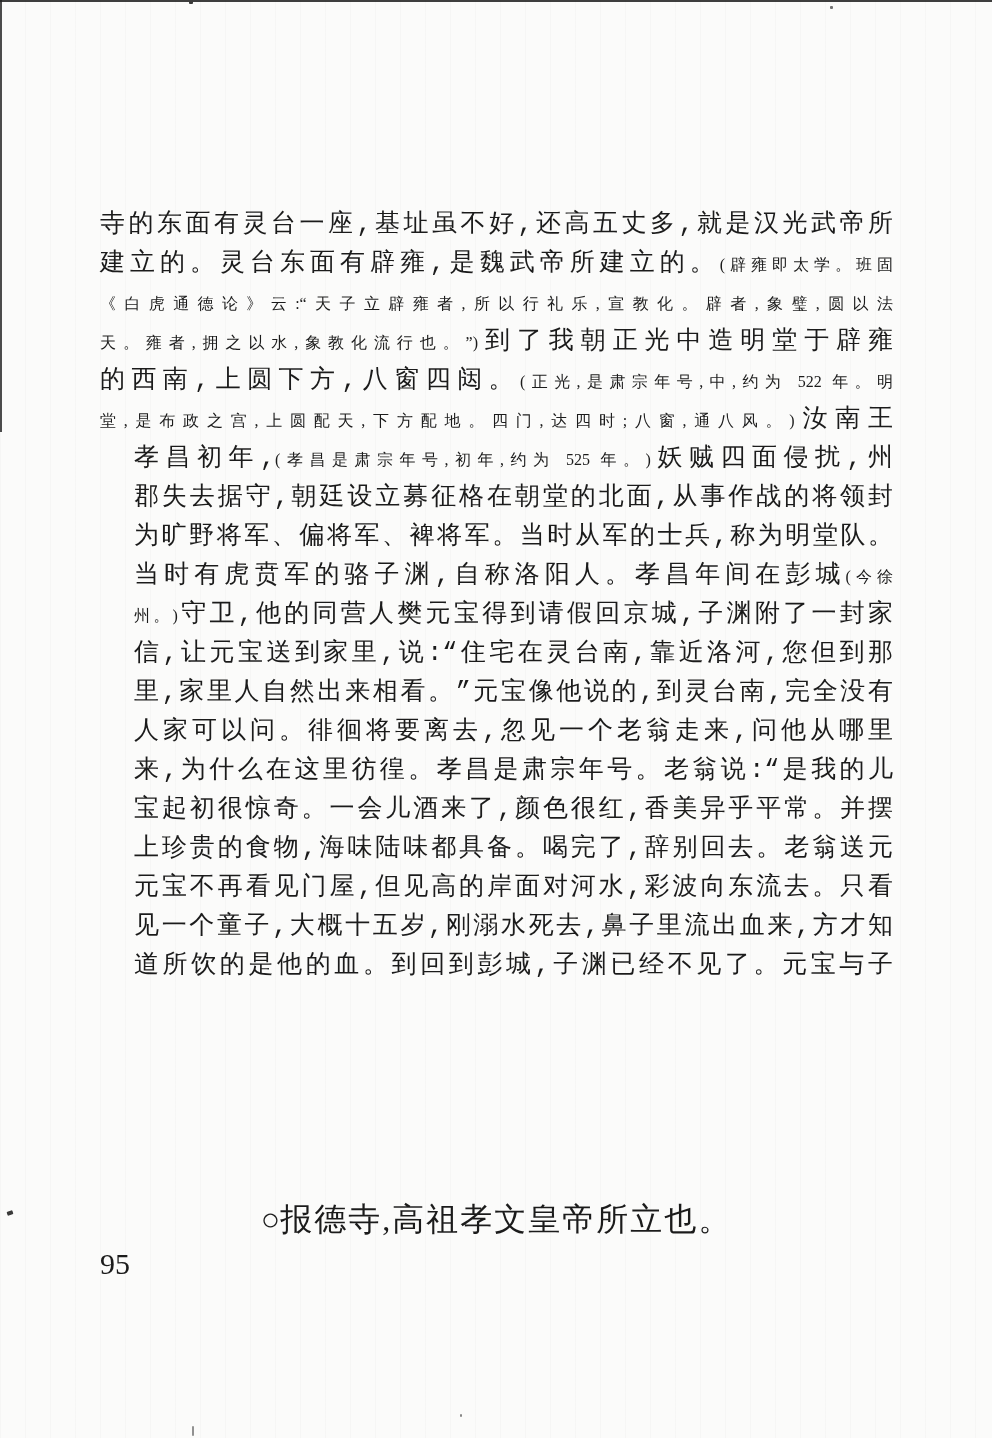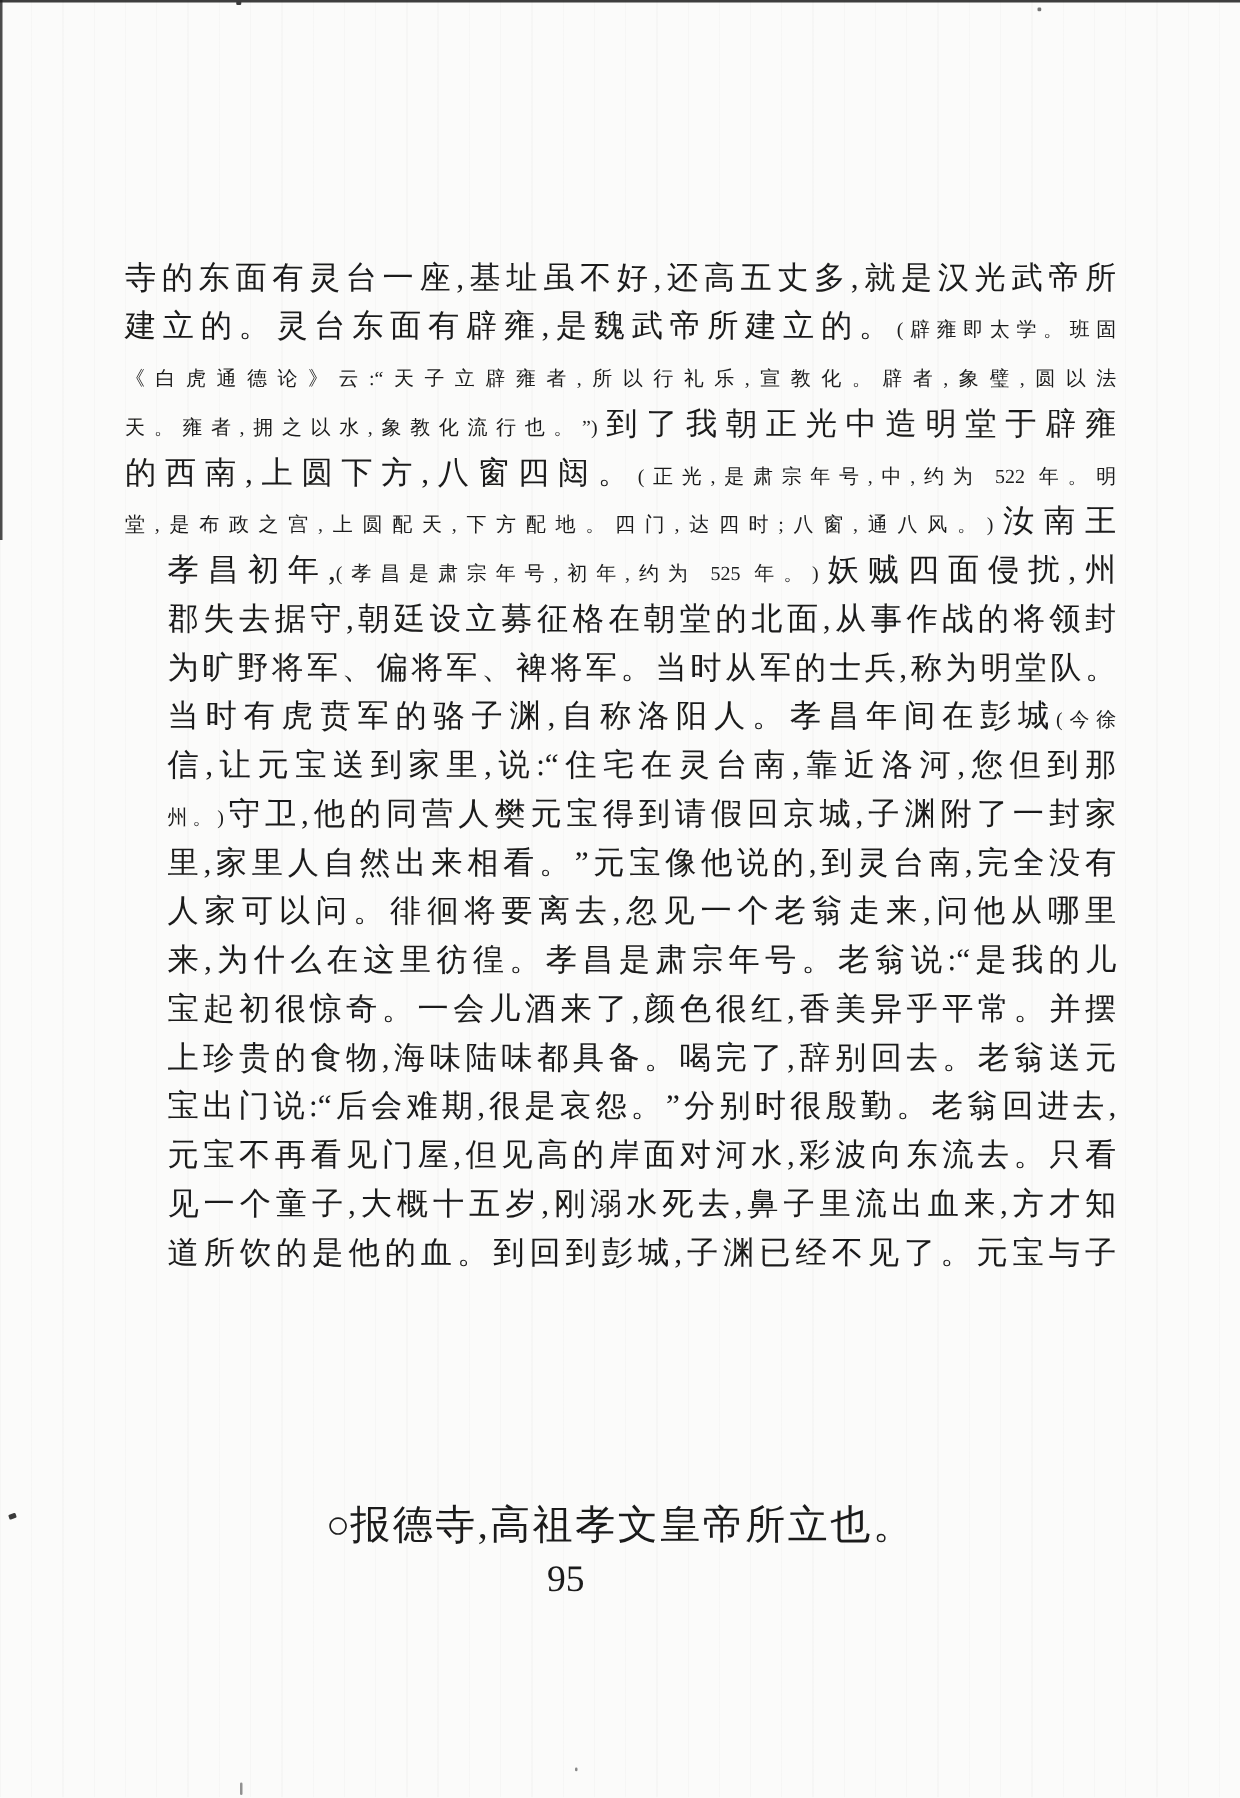--- a/index.html
+++ b/index.html
@@ -59,42 +59,42 @@
     line-height: 39px;
     font-size: 25px;
     white-space: normal;
     overflow: visible;
   }
   .line.justify {
     text-align: justify;
     text-align-last: justify;
     text-justify: inter-character;
   }
-  .line span.n  { font-size: 25px; }
+  .line span.n  { font-size: 25px; font-family: Liberation Mono, monospace; }
   .line span.sm { font-size: 16px; }
 
   .heading {
     position: absolute;
     left: 100px;
     top: 1196px;
     width: 793px;
     font-size: 32px;
     line-height: 46px;
     letter-spacing: 2px;
     white-space: nowrap;
     text-align: center;
   }
   .heading .circle { letter-spacing: 0; }
 
   .page-number {
     position: absolute;
     left: 100px;
     top: 1246px;
     width: 793px;
-    text-align: center;
+    text-align: left;
     padding-right: 88px;
     box-sizing: border-box;
     font-size: 30px;
     line-height: 36px;
   }
 </style>
 </head>
 <body>
 
 <div class="page">
@@ -113,28 +113,27 @@
         <div class="line justify"><span class="sm">《白虎通德论》云:“天子立辟雍者,所以行礼乐,宣教化。辟者,象璧,圆以法</span></div>
         <div class="line justify"><span class="sm">天。雍者,拥之以水,象教化流行也。”)</span><span class="n">到了我朝正光中造明堂于辟雍</span></div>
         <div class="line justify"><span class="n">的西南,上圆下方,八窗四闼。</span><span class="sm">(正光,是肃宗年号,中,约为 522 年。明</span></div>
         <div class="line justify"><span class="sm">堂,是布政之宫,上圆配天,下方配地。四门,达四时;八窗,通八风。)</span><span class="n">汝南王</span></div>
       </div>
       <div class="block indent">
         <div class="line justify"><span class="n">孝昌初年,</span><span class="sm">(孝昌是肃宗年号,初年,约为 525 年。)</span><span class="n">妖贼四面侵扰,州</span></div>
         <div class="line justify"><span class="n">郡失去据守,朝廷设立募征格在朝堂的北面,从事作战的将领封</span></div>
         <div class="line justify"><span class="n">为旷野将军、偏将军、裨将军。当时从军的士兵,称为明堂队。</span></div>
         <div class="line justify"><span class="n">当时有虎贲军的骆子渊,自称洛阳人。孝昌年间在彭城</span><span class="sm">(今徐</span></div>
+        <div class="line justify"><span class="sm">州。)</span><span class="n">守卫,他的同营人樊元宝得到请假回京城,子渊附了一封家</span></div>
         <div class="line justify"><span class="n">信,让元宝送到家里,说:“住宅在灵台南,靠近洛河,您但到那</span></div>
-        <div class="line justify"><span class="sm">州。)</span><span class="n">守卫,他的同营人樊元宝得到请假回京城,子渊附了一封家</span></div>
         <div class="line justify"><span class="n">里,家里人自然出来相看。”元宝像他说的,到灵台南,完全没有</span></div>
         <div class="line justify"><span class="n">人家可以问。徘徊将要离去,忽见一个老翁走来,问他从哪里</span></div>
         <div class="line justify"><span class="n">来,为什么在这里彷徨。孝昌是肃宗年号。老翁说:“是我的儿</span></div>
         <div class="line justify"><span class="n">宝起初很惊奇。一会儿酒来了,颜色很红,香美异乎平常。并摆</span></div>
         <div class="line justify"><span class="n">上珍贵的食物,海味陆味都具备。喝完了,辞别回去。老翁送元</span></div>
-        <div class="line justify"><span class="n">宝出门说:“后会难期,很是哀怨。”分别时很殷勤。老翁回进去,</span></div>
         <div class="line justify"><span class="n">元宝不再看见门屋,但见高的岸面对河水,彩波向东流去。只看</span></div>
         <div class="line justify"><span class="n">见一个童子,大概十五岁,刚溺水死去,鼻子里流出血来,方才知</span></div>
         <div class="line justify"><span class="n">道所饮的是他的血。到回到彭城,子渊已经不见了。元宝与子</span></div>
       </div>
     </div>
 
   <div class="heading">
     <span class="circle">○</span><span>报德寺,高祖孝文皇帝所立也。</span>
   </div>
 

